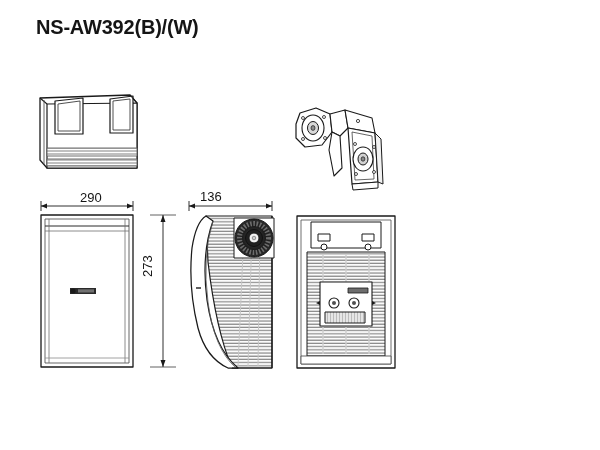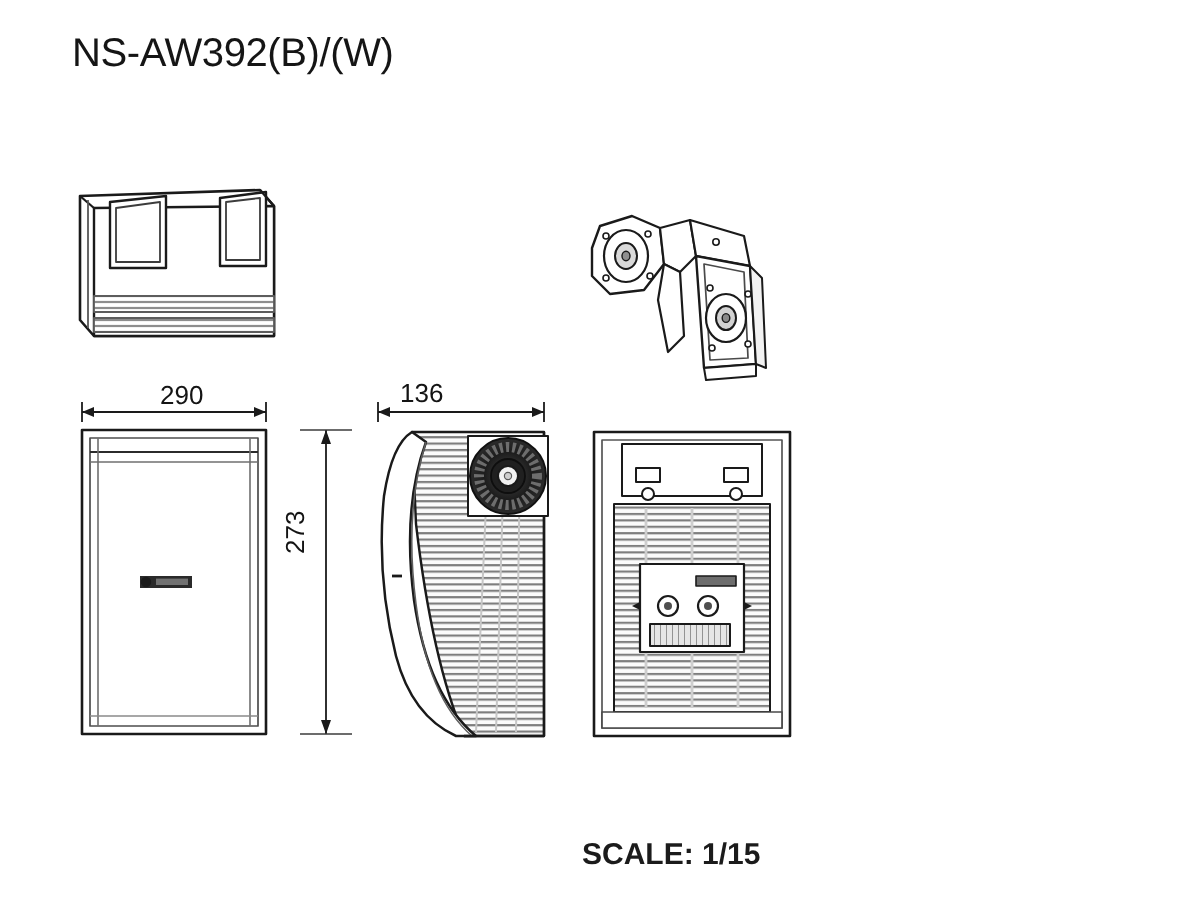--- a/index.html
+++ b/index.html
@@ -19,21 +19,21 @@
     position: absolute;
     inset: 0;
     width: 600px;
     height: 450px;
   }
   .model-title {
     position: absolute;
     left: 36px;
     top: 16px;
     font-size: 20px;
-    font-weight: normal;
+    font-weight: bold;
     letter-spacing: -0.2px;
     color: #151515;
     white-space: nowrap;
   }
   .scale-note {
     position: absolute;
     left: 291px;
     top: 419px;
     font-size: 15px;
     font-weight: bold;
@@ -56,21 +56,20 @@
   }
   svg { display: block; }
 </style>
 </head>
 <body>
 
 <div id="sheet">
 
   <div class="model-title">NS-AW392(B)/(W)</div>
 
-  <div class="scale-note">SCALE: 1/15</div>
 
   <div class="dim-text" id="dim-170">290</div>
 
   <div class="dim-text" id="dim-136">136</div>
 
   <div class="dim-text" id="dim-273">273</div>
 
   <svg width="600" height="450" viewBox="0 0 600 450">
     <defs>
       <pattern id="hatchH" width="6" height="3" patternUnits="userSpaceOnUse">

